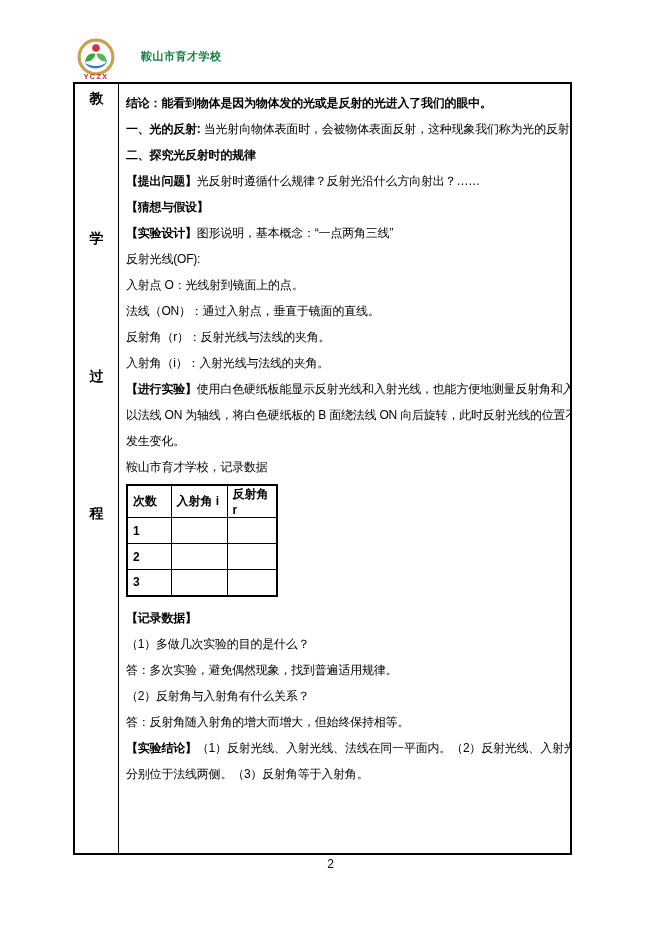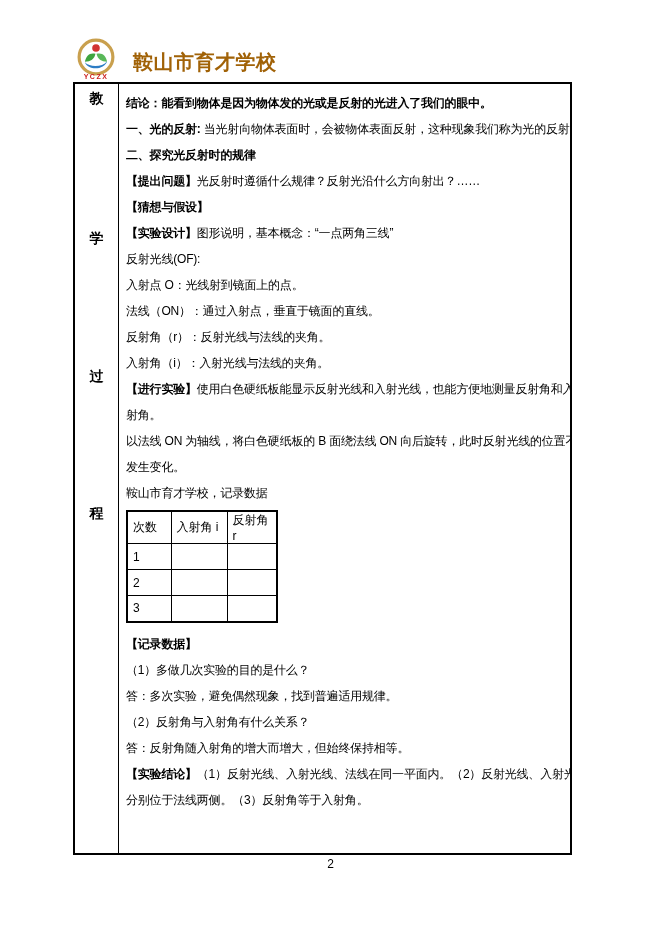--- a/index.html
+++ b/index.html
@@ -6,39 +6,39 @@
   html,body { background:#e8e8e8; }
   #page {
     position:relative; width:661px; height:935px; background:#ffffff;
     font-family:"Liberation Sans", sans-serif; color:#000;
     margin:0 auto; overflow:hidden;
   }
   
   .logo { position:absolute; left:76px; top:38px; width:40px; text-align:center; }
   .logo svg { display:block; margin:0 auto; }
   .logo-text { font-size:7px; font-weight:bold; color:#cc2222; letter-spacing:1.5px; margin-top:-3px; }
-  .school-name { position:absolute; left:133px; top:49px; font-size:20px; font-weight:bold; color:#a16207; letter-spacing:0.5px; }
+  .school-name { position:absolute; left:141px; top:49px; font-size:11px; font-weight:bold; color:#15803d; letter-spacing:0.5px; }
 
   
   .lesson-table {
     position:absolute; left:73px; top:82px; width:499px; height:773px;
     border:2px solid #000; display:flex; background:#fff;
   }
   .process-col { width:44px; border-right:1.5px solid #000; position:relative; flex:none; }
   .process-char { position:absolute; left:0; width:100%; text-align:center; font-size:14px; font-weight:bold; }
   .pc0 { top:6px; } .pc1 { top:146px; } .pc2 { top:284px; } .pc3 { top:421px; }
 
   .content-col { flex:1; padding:6px 4px 0 7px; font-size:12px; overflow:hidden; }
   .line { line-height:26px; height:26px; white-space:nowrap; letter-spacing:-0.2px; }
   .b { font-weight:bold; }
 
   
   .exp-table { border-collapse:collapse; border:2px solid #000; margin:4px 0 8px 0; }
   .exp-table th, .exp-table td {
-    border:1px solid #000; font-weight:normal; font-size:12px;
+    border:1px solid #000; font-weight:bold; font-size:12px;
     text-align:left; padding:0 6px 0 5px; letter-spacing:0;
   }
   .exp-table th { height:25px; }
   .exp-table td { height:26px; }
   .cw0 { width:44px; } .cw1 { width:56px; } .cw2 { width:50px; }
 
   .page-number { position:absolute; left:0; right:0; top:857px; text-align:center; font-size:12px; }
 </style>
 </head>
 <body>
@@ -73,21 +73,20 @@
       <div class="line"><span class="b">二、探究光反射时的规律</span><span></span></div>
       <div class="line"><span class="b">【提出问题】</span><span>光反射时遵循什么规律？反射光沿什么方向射出？……</span></div>
       <div class="line"><span class="b">【猜想与假设】</span><span></span></div>
       <div class="line"><span class="b">【实验设计】</span><span>图形说明，基本概念：“一点两角三线”</span></div>
       <div class="line"><span class="b"></span><span>反射光线(OF):</span></div>
       <div class="line"><span class="b"></span><span>入射点 O：光线射到镜面上的点。</span></div>
       <div class="line"><span class="b"></span><span>法线（ON）：通过入射点，垂直于镜面的直线。</span></div>
       <div class="line"><span class="b"></span><span>反射角（r）：反射光线与法线的夹角。</span></div>
       <div class="line"><span class="b"></span><span>入射角（i）：入射光线与法线的夹角。</span></div>
       <div class="line"><span class="b">【进行实验】</span><span>使用白色硬纸板能显示反射光线和入射光线，也能方便地测量反射角和入</span></div>
-      <div class="line"><span class="b"></span><span>射角。</span></div>
       <div class="line"><span class="b"></span><span>以法线 ON 为轴线，将白色硬纸板的 B 面绕法线 ON 向后旋转，此时反射光线的位置不</span></div>
       <div class="line"><span class="b"></span><span>发生变化。</span></div>
       <div class="line"><span class="b"></span><span>鞍山市育才学校，记录数据</span></div>
 
       <table class="exp-table">
         <colgroup>
             <col class="cw0">
             <col class="cw1">
             <col class="cw2">
           </colgroup>

